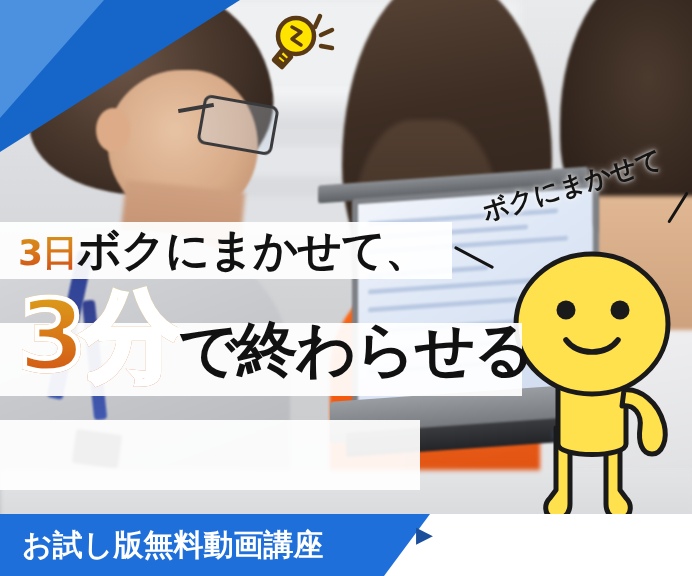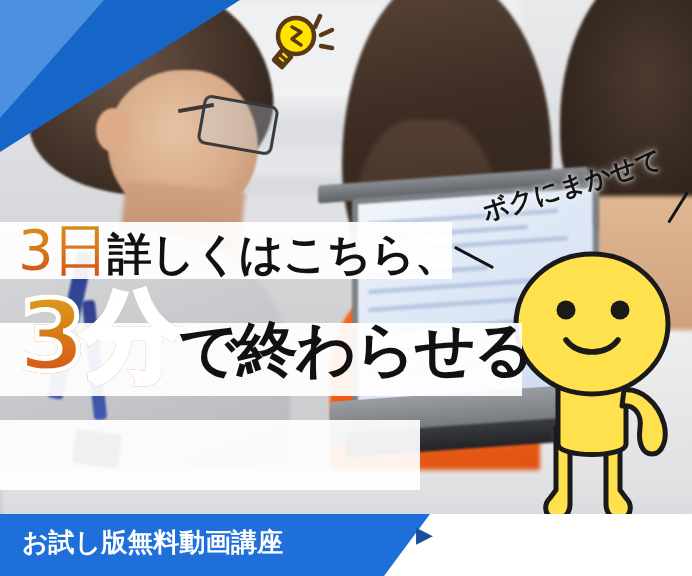--- a/index.html
+++ b/index.html
@@ -110,24 +110,24 @@
   .bulb{position:absolute;left:262px;top:8px;width:76px;height:66px;}
   
   .band{position:absolute;background:rgba(255,255,255,.93);}
   .band1{left:0;top:222px;width:452px;height:57px;}
   .band2{left:0;top:323px;width:522px;height:73px;}
   .band3{left:0;top:420px;width:420px;height:70px;}
 
   .line{position:absolute;white-space:nowrap;
     font-family:"DejaVu Sans","Liberation Sans",sans-serif;font-weight:700;}
   .line1{left:18px;top:224px;font-size:44px;line-height:52px;color:#111;letter-spacing:-1px;}
-  .line1 .hl{font-size:56px;
+  .line1 .hl{font-size:36px;
     background:linear-gradient(180deg,#d4951b 0%,#d97a1a 45%,#cf4d17 100%);
     -webkit-background-clip:text;background-clip:text;color:transparent;
-    font-weight:400;text-align:right;}
+    font-weight:700;text-align:right;}
   .line2{left:18px;top:300px;font-size:60px;line-height:72px;color:#111;letter-spacing:-2px;}
   .line2 .hl{font-size:98px;font-weight:700;letter-spacing:-3px;
     background:linear-gradient(180deg,#dcab1b 0%,#da8218 40%,#cf4a16 100%);
     -webkit-background-clip:text;background-clip:text;color:transparent;
     -webkit-text-stroke:5px #fff;paint-order:stroke fill;}
   .line3{left:18px;top:424px;font-size:54px;line-height:62px;color:#111;letter-spacing:-1px;}
 
   
   .speech{position:absolute;left:478px;top:196px;transform:rotate(-17deg);
     transform-origin:left top;font-size:26px;font-weight:700;color:#141414;
@@ -137,21 +137,21 @@
   .whisk-l{left:452px;top:256px;width:44px;transform:rotate(28deg);}
   .whisk-r{left:660px;top:206px;width:36px;transform:rotate(-58deg);}
 
   
   .mascot{position:absolute;left:492px;top:232px;width:200px;height:300px;}
 
   
   .cta{position:absolute;left:0;bottom:0;width:692px;height:62px;background:#fff;}
   .cta-blue{position:absolute;left:0;top:0;width:430px;height:62px;background:#1e6fd9;
     clip-path:polygon(0 0,430px 0,384px 62px,0 62px);}
-  .cta-left-label{position:absolute;left:22px;top:11px;font-size:26px;font-weight:700;
+  .cta-left-label{position:absolute;left:22px;top:11px;font-size:30px;font-weight:700;
     color:#fff;letter-spacing:0px;white-space:nowrap;}
   .cta-right{position:absolute;left:416px;top:10px;display:flex;align-items:center;gap:8px;}
   .cta-arrow{color:#1b4f9c;font-size:22px;line-height:1;}
   .cta-right-label{font-size:30px;font-weight:700;color:#1b4f9c;white-space:nowrap;letter-spacing:0px;}
 </style>
 </head>
 <body>
 
 <div id="banner">
 
@@ -245,21 +245,21 @@
       <circle cx="74" cy="78" r="9.5" fill="#1a1a1a"></circle>
       <circle cx="128" cy="78" r="9.5" fill="#1a1a1a"></circle>
       <path d="M74 108 C86 124 114 124 126 108" fill="none" stroke="#1a1a1a" stroke-width="5.5" stroke-linecap="round"></path>
     </svg>
   </div>
 
   <div class="band band1"></div>
   <div class="band band2"></div>
   <div class="band band3"></div>
 
-  <div class="line line1"><span class="hl">3日</span><span>詳しくはこちら、</span></div>
+  <div class="line line1"><span class="hl">3日</span><span>ボクにまかせて、</span></div>
 
   <div class="line line2"><span class="hl">3分</span><span>で終わらせる</span></div>
 
 
   <div class="cta">
     <div class="cta-blue"></div>
     <div class="cta-left-label">お試し版無料動画講座</div>
     <div class="cta-right">
       <span class="cta-arrow">▶</span>
     </div>

